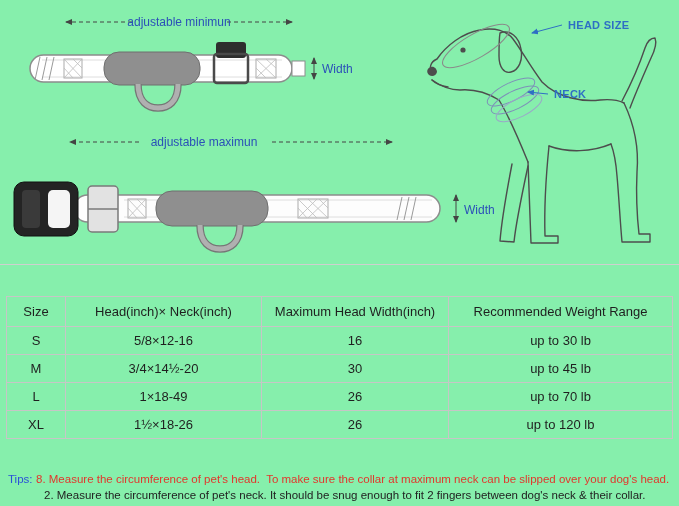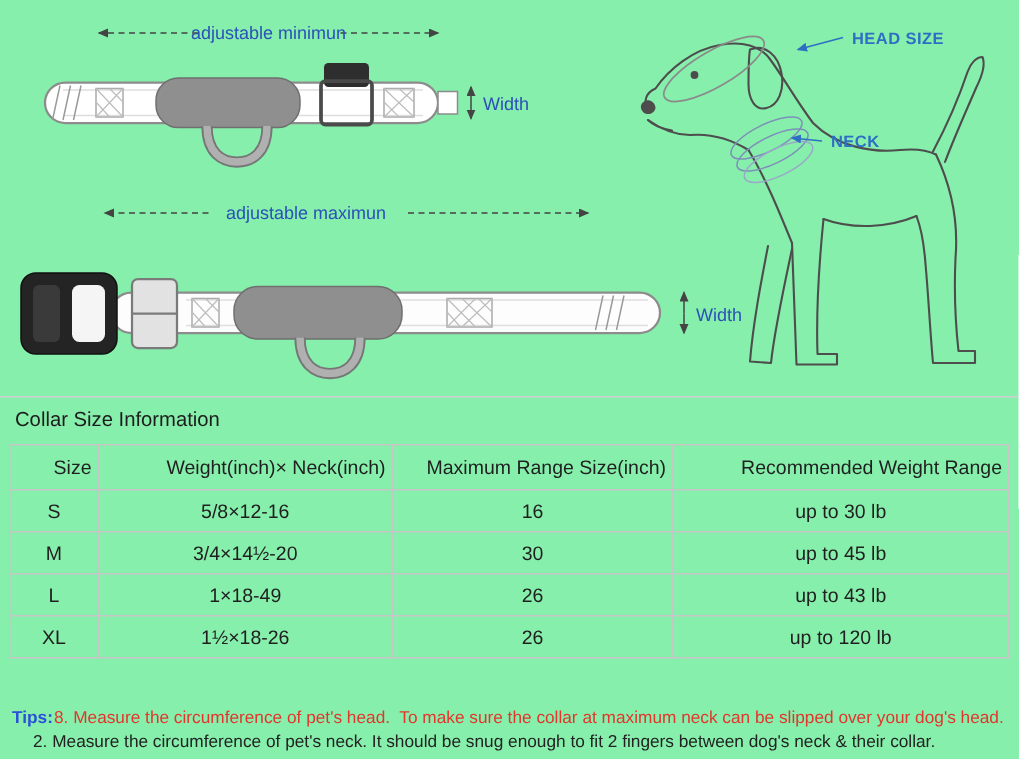--- a/index.html
+++ b/index.html
@@ -19,26 +19,26 @@
   .section-title { position:absolute; left:10px; top:272px; font-size:13.5px; color:#1d1d1d; }
 
   .size-table {
     position:absolute; left:6px; top:296px; width:666px;
     border-collapse:collapse; table-layout:fixed; font-size:13px; color:#1f1f1f;
   }
   .size-table th, .size-table td {
     border:1px solid #c6c6c6; text-align:center; vertical-align:middle;
     padding:0 4px; font-weight:400; height:27px; overflow:hidden;
   }
-  .size-table thead th { height:29px;text-align:right; }
+  .size-table thead th { height:29px; }
 
   .tips { position:absolute; left:8px; top:471px; width:668px; font-size:11.5px; line-height:16px; }
-  .tips-label { color:#2b50d8; display:inline-block; width:28px;font-weight:bold; }
+  .tips-label { color:#2b50d8; display:inline-block; width:28px; }
   .tip-red  { color:#e2362c; white-space:pre-wrap; }
-  .tip-dark { color:#222; margin-left:14px; }
+  .tip-dark { color:#222; margin-left:36px; }
 </style>
 </head>
 <body>
 
 <div class="page">
 
   <svg class="collar-min-svg" width="345" height="122" viewBox="0 0 345 122">
     <defs>
       <marker id="m1" markerWidth="8" markerHeight="8" refX="6" refY="3" orient="auto">
         <path d="M0 0 L7 3 L0 6 Z" fill="#444"></path>
@@ -157,55 +157,54 @@
       <ellipse cx="103" cy="104" rx="25" ry="9" transform="rotate(-26 103 104)" stroke="#9aa8c8"></ellipse>
     </g>
     <path d="M146 21 L116 29" stroke="#2e6fc4" fill="none" marker-end="url(#m3)"></path>
     <text x="152" y="25" class="lbl-anat">HEAD SIZE</text>
     <path d="M132 90 L112 88" stroke="#2e6fc4" fill="none" marker-end="url(#m3)"></path>
     <text x="138" y="94" class="lbl-anat">NECK</text>
   </svg>
 
   <div class="divider"></div>
 
-  <div class="section-title">Collar Size Information</div>
 
   <table class="size-table">
     <colgroup>
       <col style="width:59px">
         <col style="width:196px">
         <col style="width:187px">
         <col style="width:224px">
     </colgroup>
     <thead>
       <tr>
         <th>Size</th>
-        <th>Weight(inch)× Neck(inch)</th>
-        <th>Maximum Range Size(inch)</th>
+        <th>Head(inch)× Neck(inch)</th>
+        <th>Maximum Head Width(inch)</th>
         <th>Recommended Weight Range</th>
       </tr>
     </thead>
     <tbody>
       <tr>
         <td>S</td>
         <td>5/8×12-16</td>
         <td>16</td>
         <td>up to 30 lb</td>
       </tr>
       <tr>
         <td>M</td>
         <td>3/4×14½-20</td>
         <td>30</td>
         <td>up to 45 lb</td>
       </tr>
       <tr>
         <td>L</td>
         <td>1×18-49</td>
         <td>26</td>
-        <td>up to 43 lb</td>
+        <td>up to 70 lb</td>
       </tr>
       <tr>
         <td>XL</td>
         <td>1½×18-26</td>
         <td>26</td>
         <td>up to 120 lb</td>
       </tr>
     </tbody>
   </table>
 

